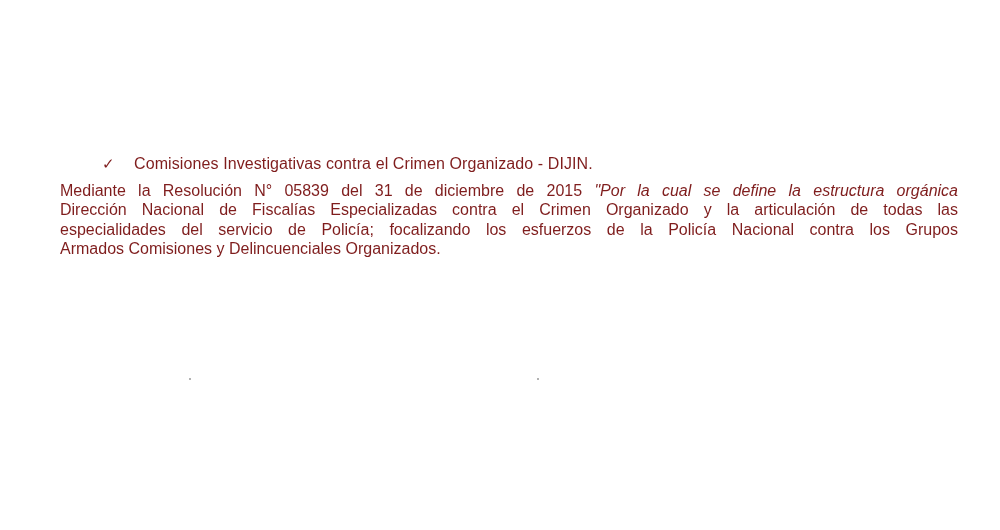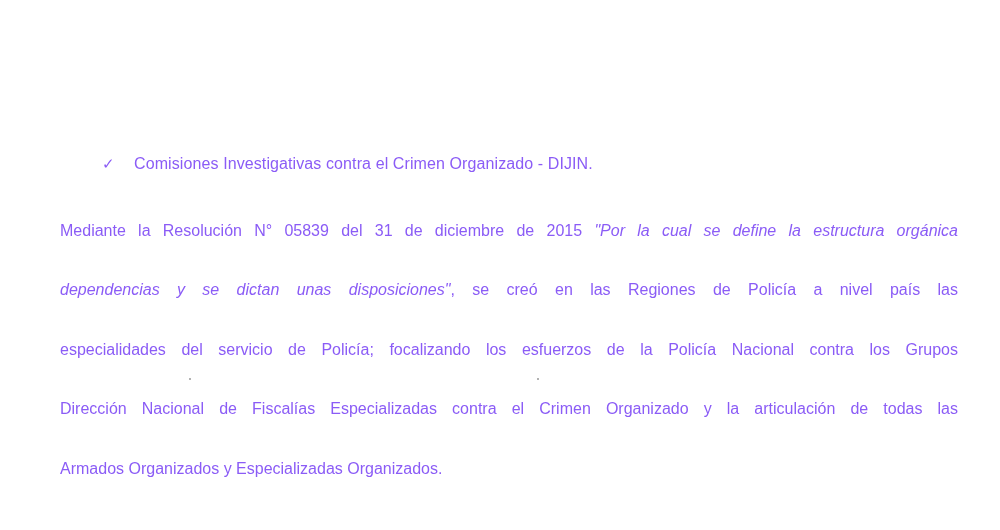--- a/index.html
+++ b/index.html
@@ -1,36 +1,35 @@
 <!DOCTYPE html>
 <html><head>
 <meta charset="utf-8">
 <style>
   html, body { margin:0; padding:0; }
   body { width:1000px; height:530px; background:#ffffff; overflow:hidden; position:relative; }
-  .doc { position:absolute; left:0; top:0; width:1000px; height:530px; font-family:"Liberation Sans", sans-serif; color:#8b5cf6; }
+  .doc { position:absolute; left:0; top:0; width:1000px; height:530px; font-family:"Liberation Sans", sans-serif; color:#7f1d1d; }
   .bullet { position:absolute; left:102px; top:155px; font-size:16px; letter-spacing:0.1px; white-space:nowrap; }
   .bullet .check { display:inline-block; width:32px; font-size:15px; }
   .para { position:absolute; left:60px; top:181px; width:898px; font-size:16px; line-height:19.4px; }
-  .line { display:block; white-space:nowrap; text-align:justify; text-align-last:justify; height:19.4px;margin-top:40px; }
+  .line { display:block; white-space:nowrap; text-align:justify; text-align-last:justify; height:19.4px; }
   .line.last { text-align-last:left; }
   .line i { font-style:italic; }
   .speck { position:absolute; width:2px; height:2px; background:#999; border-radius:1px; }
 </style>
 </head>
 <body>
 
 <div class="doc">
   <div class="bullet">
     <span class="check">✓</span><span>Comisiones Investigativas contra el Crimen Organizado - DIJIN.</span>
   </div>
 
   <div class="para">
     <span class="line"><span>Mediante la Resolución N° 05839 del 31 de diciembre de 2015 </span><i>"Por la cual se define la estructura orgánica</i><span></span></span>
-    <span class="line"><span></span><i>dependencias y se dictan unas disposiciones"</i><span>, se creó en las Regiones de Policía a nivel país las</span></span>
+    <span class="line"><span>Dirección Nacional de Fiscalías Especializadas contra el Crimen Organizado y la articulación de todas las</span><i></i><span></span></span>
     <span class="line"><span>especialidades del servicio de Policía; focalizando los esfuerzos de la Policía Nacional contra los Grupos</span><i></i><span></span></span>
-    <span class="line"><span>Dirección Nacional de Fiscalías Especializadas contra el Crimen Organizado y la articulación de todas las</span><i></i><span></span></span>
-    <span class="line last"><span>Armados Organizados y Especializadas Organizados.</span><i></i><span></span></span>
+    <span class="line last"><span>Armados Comisiones y Delincuenciales Organizados.</span><i></i><span></span></span>
   </div>
 
   <div class="speck" style="left:189px;top:378px;"></div>
   <div class="speck" style="left:537px;top:378px;"></div>
 </div>
 
 </body></html>

